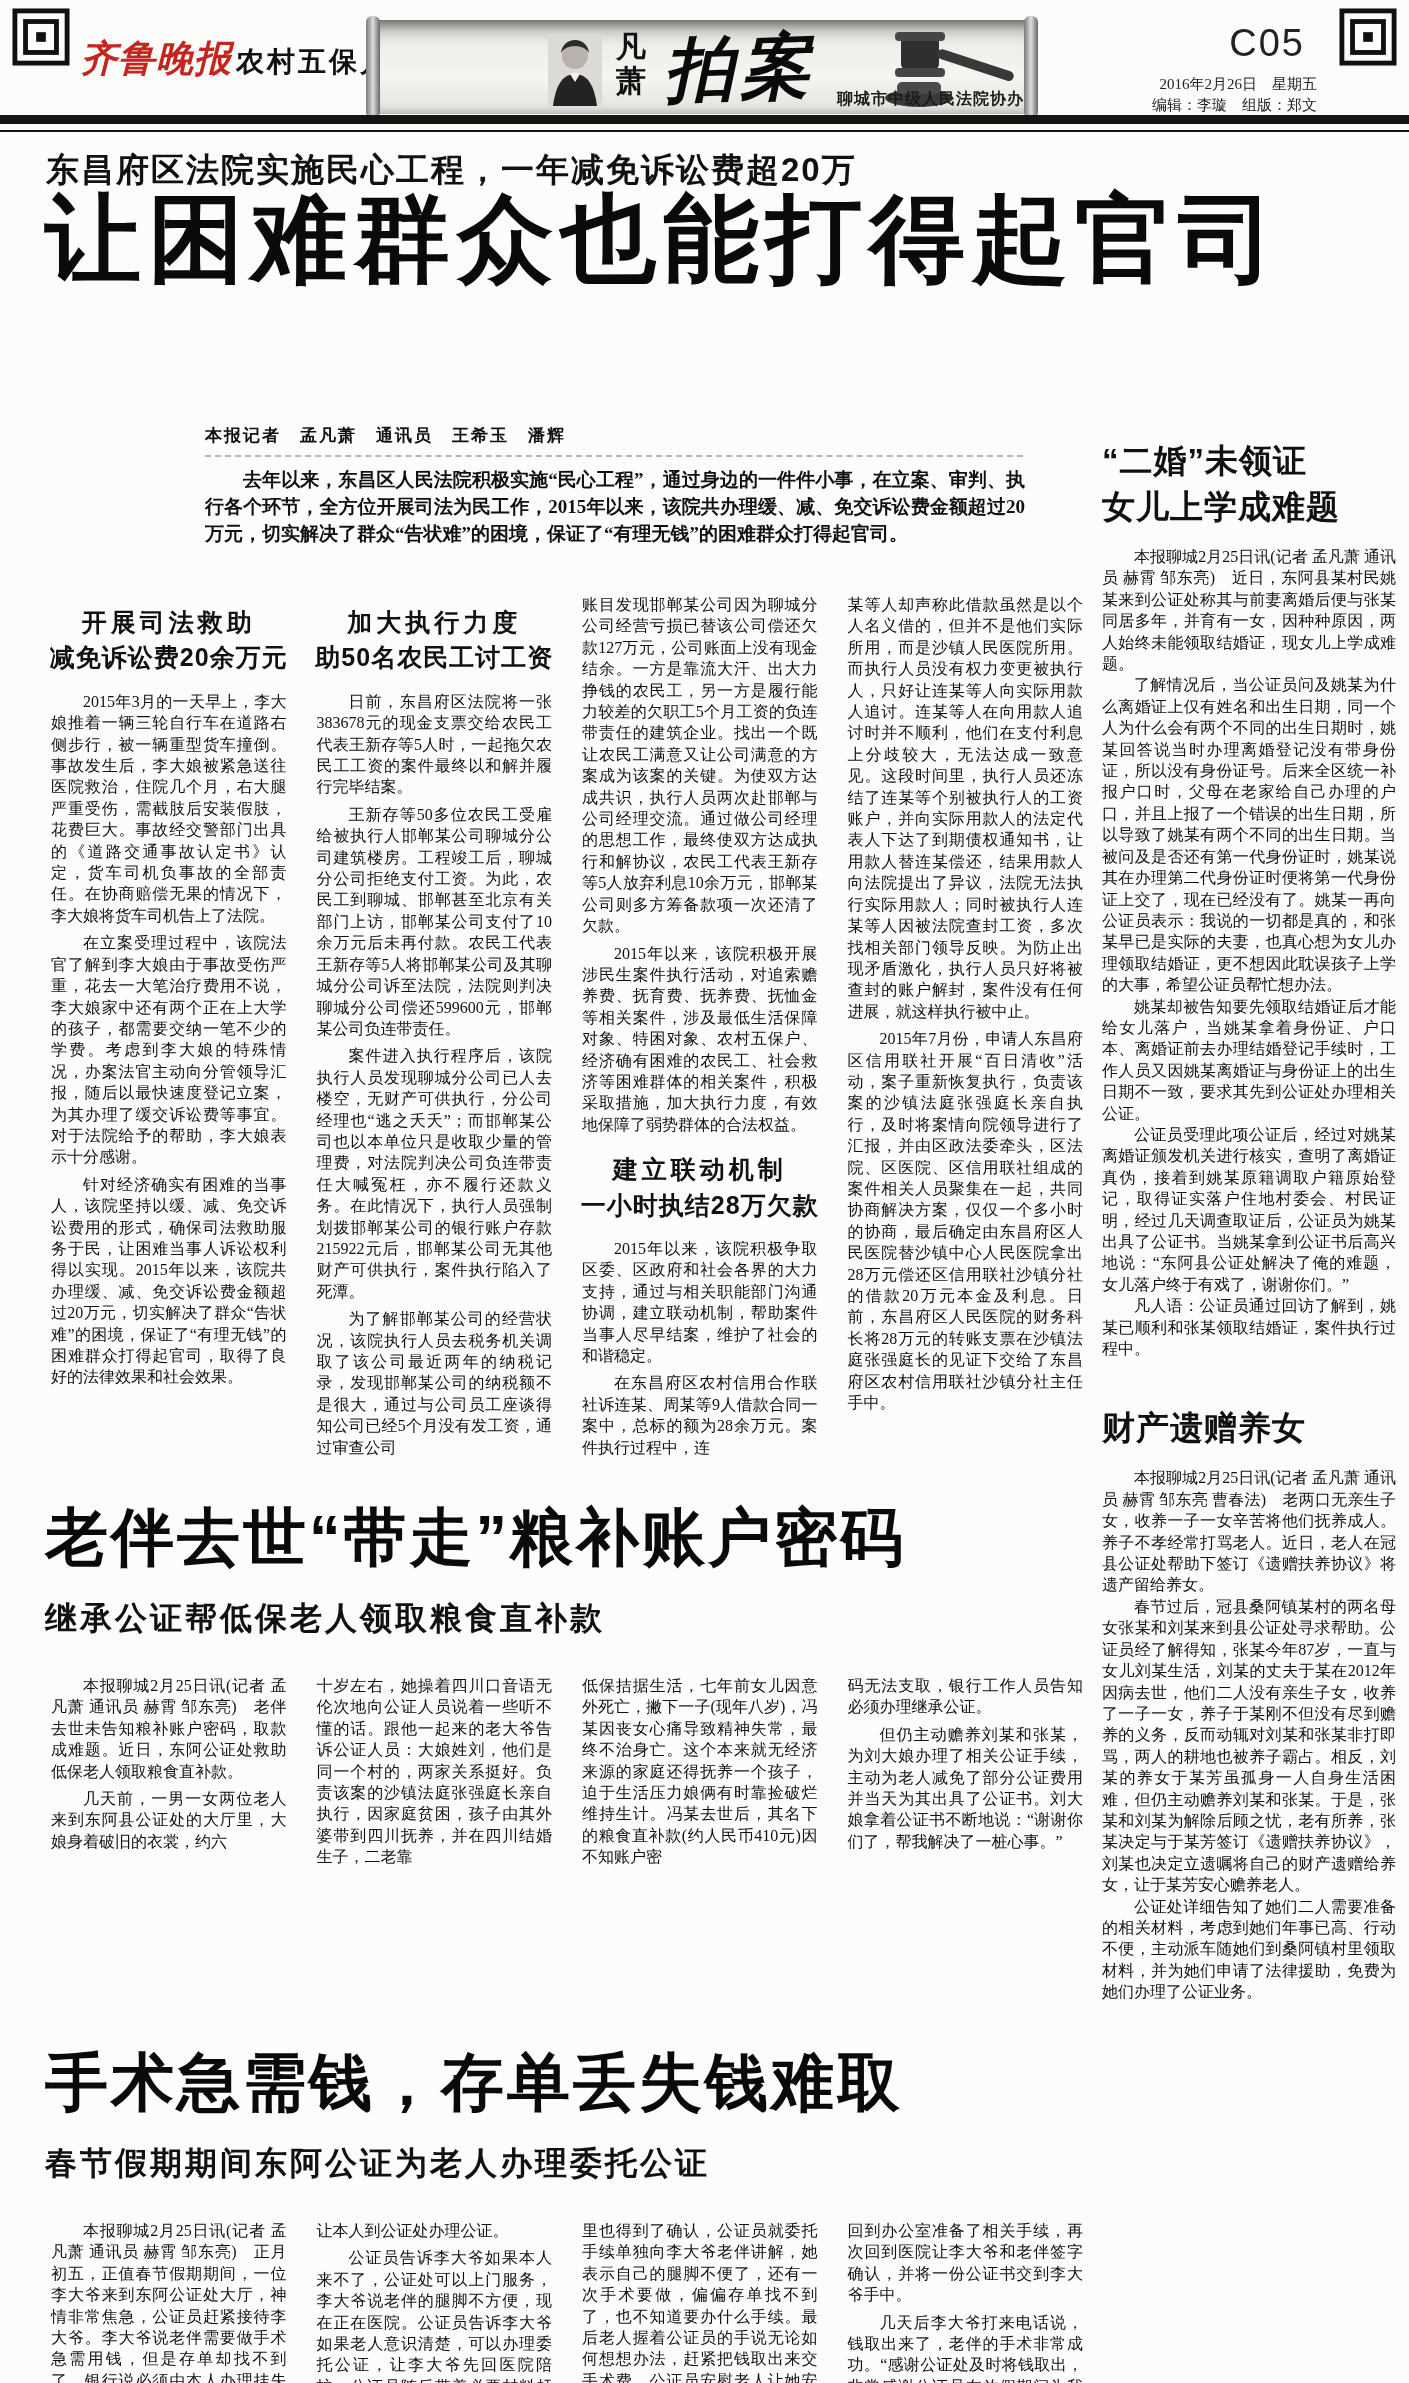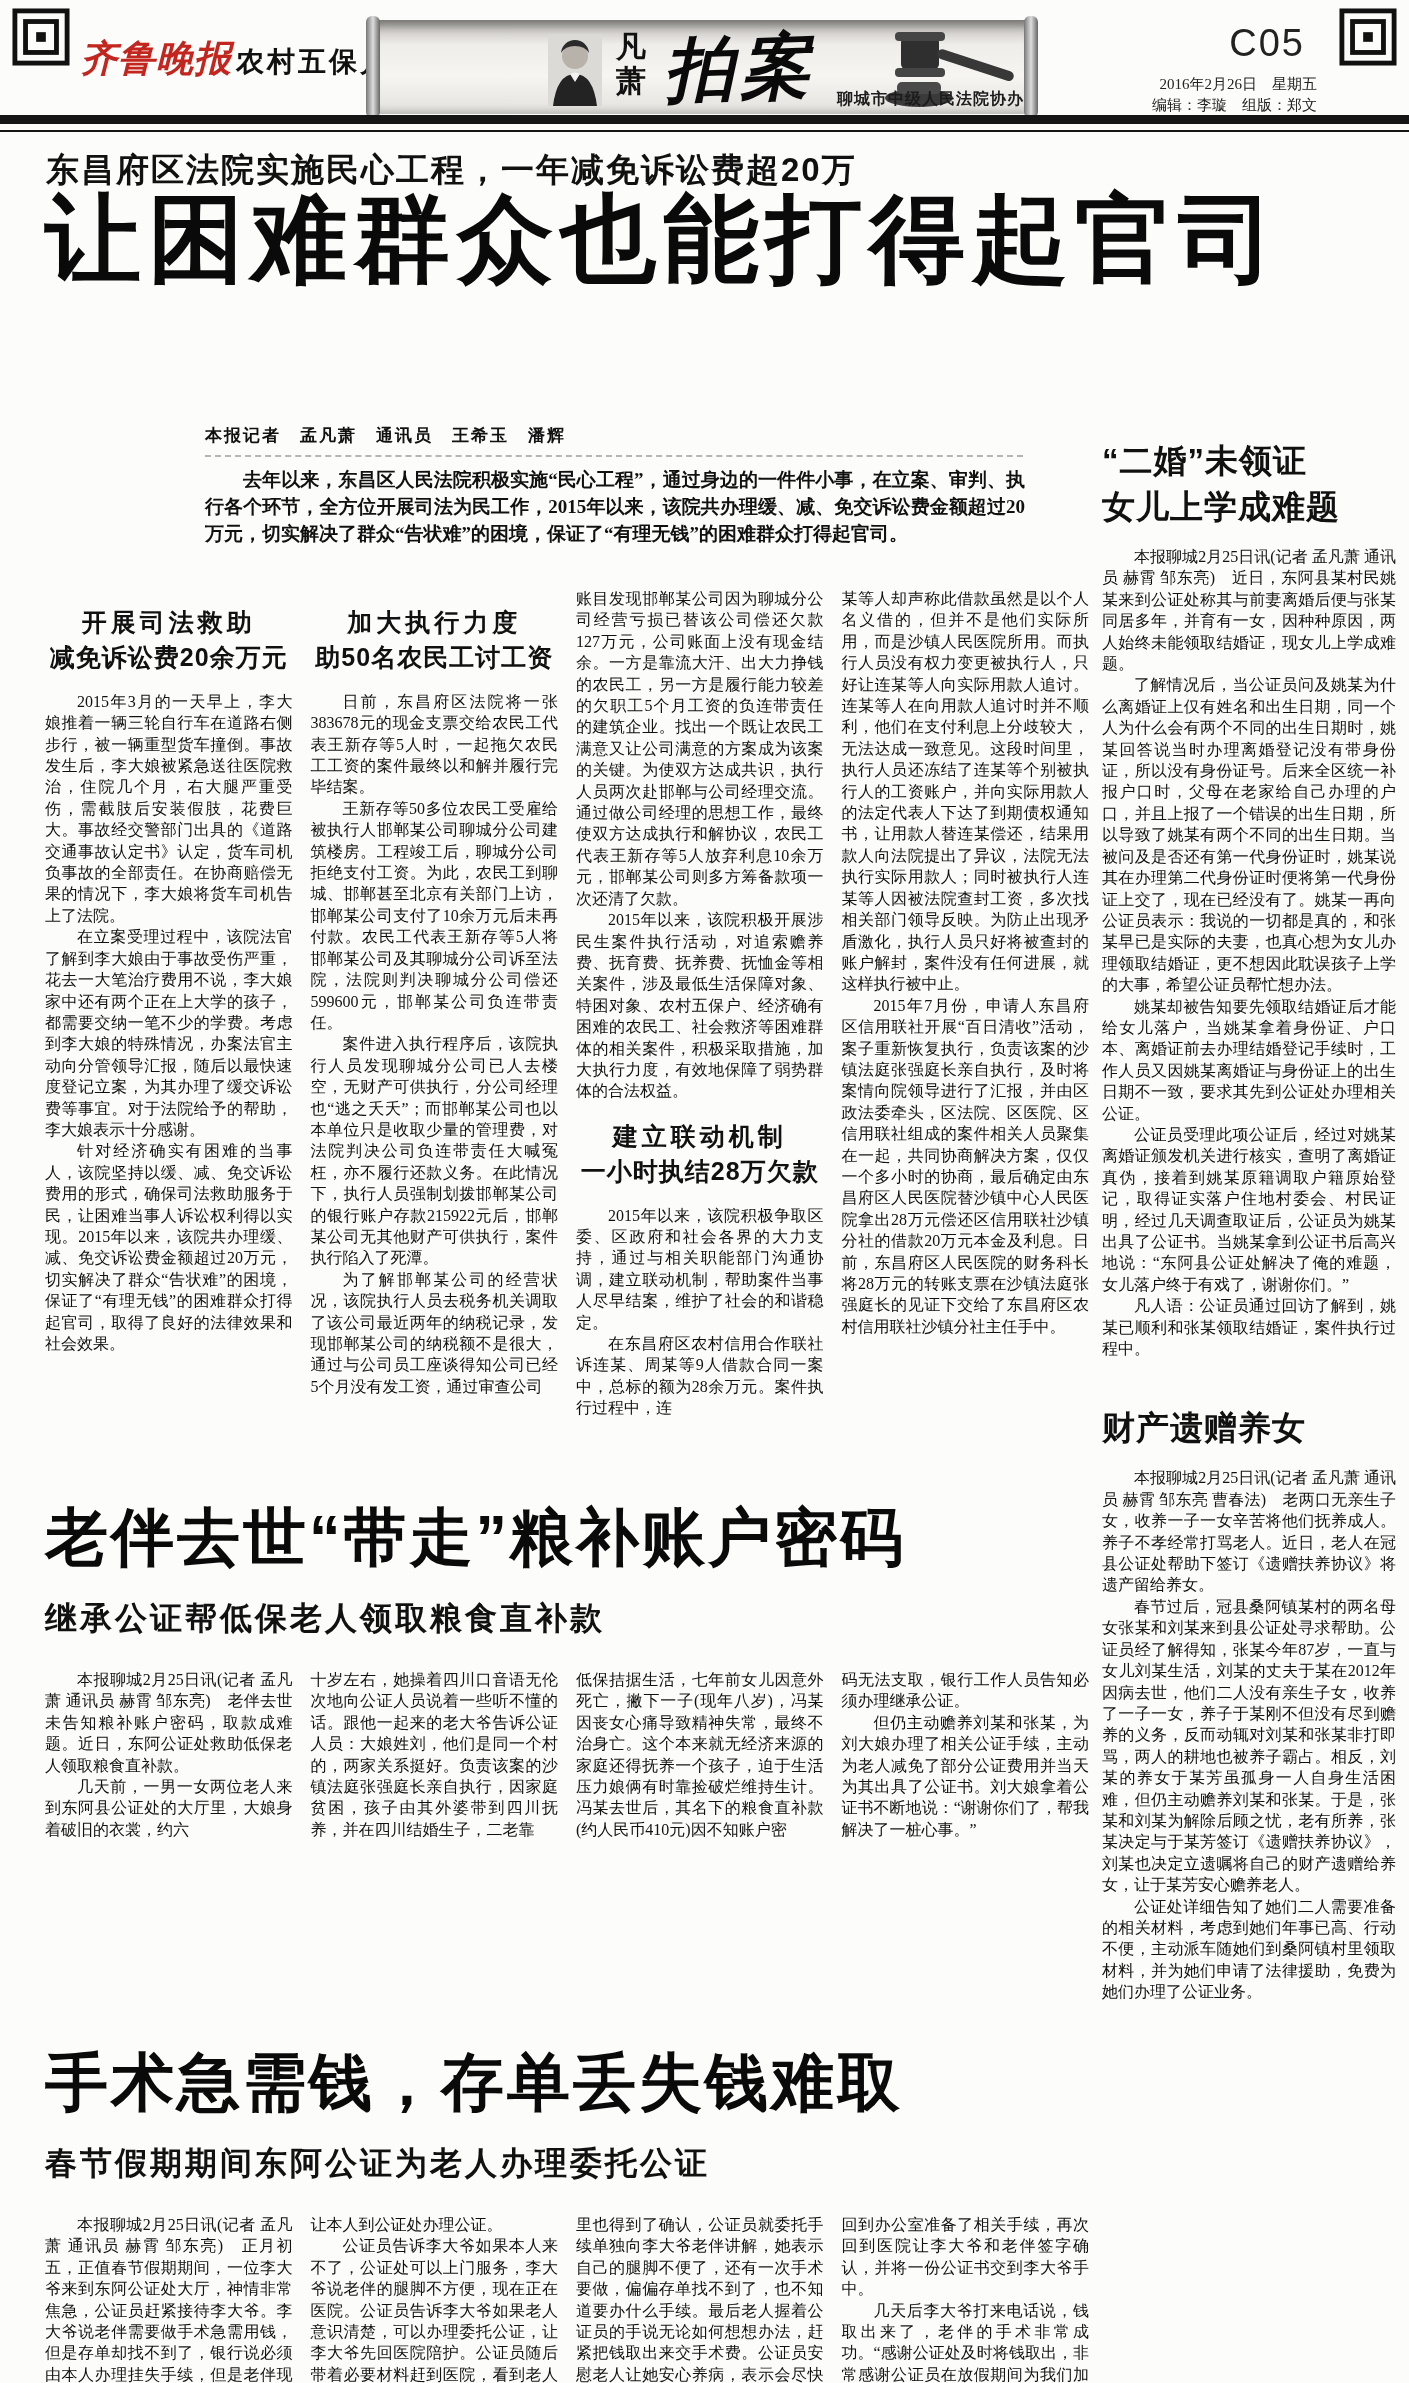--- a/index.html
+++ b/index.html
@@ -41,21 +41,21 @@
           font-family:"Liberation Sans","DejaVu Sans",sans-serif;font-weight:900;font-size:96px;
           letter-spacing:7px;white-space:nowrap;color:#0a0a0a;}
   .byline{position:absolute;left:205px;top:424px;width:818px;font-size:17px;font-weight:bold;
           letter-spacing:2px;padding-bottom:8px;border-bottom:2px dashed #b5b5b5;}
   .lead{position:absolute;left:205px;top:466px;width:820px;font-size:19px;line-height:27px;
         font-weight:600;text-align:justify;}
   .lead p{margin:0;text-indent:2em;}
   .main-cols{position:absolute;left:45px;top:588px;width:1044px;height:898px;display:grid;
              grid-template-columns:repeat(4,1fr);column-gap:18px;overflow:hidden;}
   .col{font-size:16px;line-height:21.4px;text-align:justify;}
-  .col p{margin:0;text-indent:2em;}
+  .col p{margin:6px;text-indent:2em;}
   .col p.noind{text-indent:0;}
   .subhead{text-align:center;font-family:"Liberation Sans","DejaVu Sans",sans-serif;font-weight:900;
            margin:24px 0 22px 0;}
   .subhead .l1{font-size:25px;letter-spacing:4px;display:block;margin-bottom:14px;}
   .subhead .l2{font-size:25px;letter-spacing:1px;display:block;}
   
   .rail{position:absolute;left:1102px;top:438px;width:294px;font-size:16px;line-height:21.4px;text-align:justify;}
   .rail p{margin:0;text-indent:2em;}
   .rail-headline{font-family:"Liberation Sans","DejaVu Sans",sans-serif;font-weight:900;font-size:33px;
                  line-height:46px;letter-spacing:1px;text-align:left;margin-bottom:16px;}

